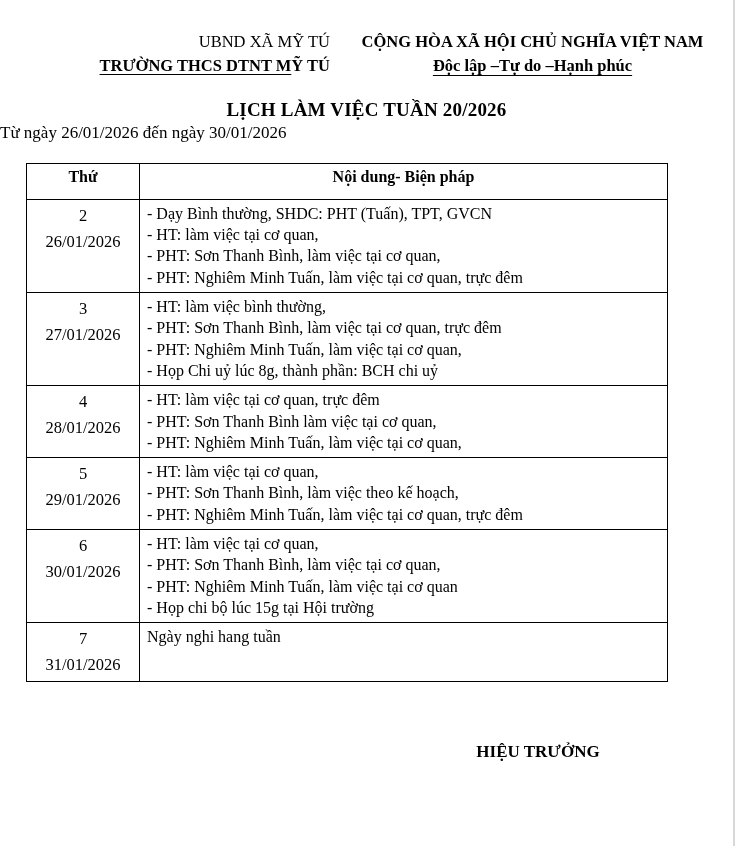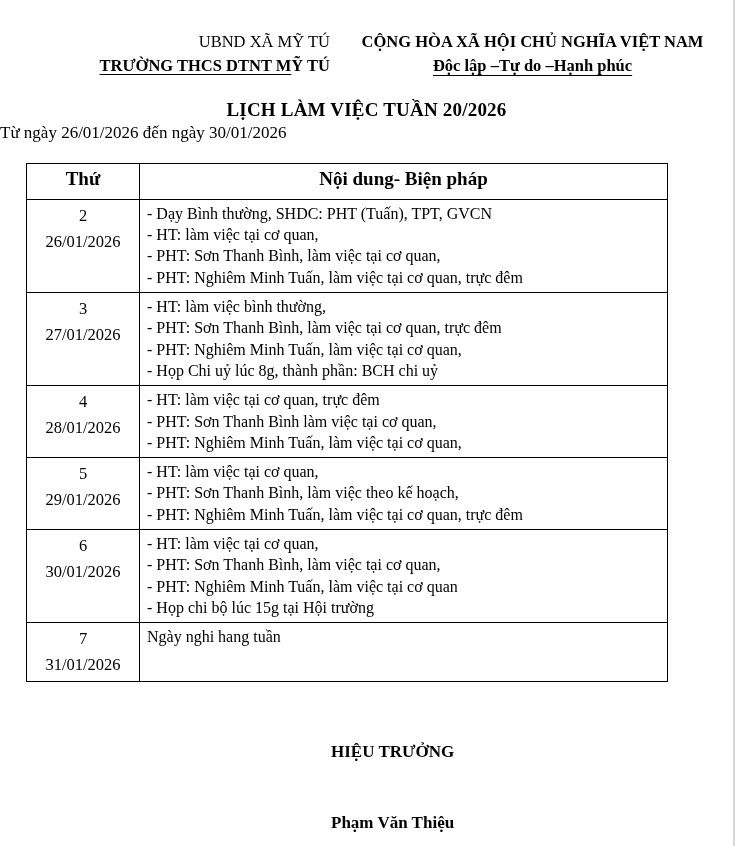--- a/index.html
+++ b/index.html
@@ -59,21 +59,21 @@
     width: 642px;
     border-collapse: collapse;
     table-layout: fixed;
   }
   table.schedule col.c-day { width: 113px; }
   table.schedule th, table.schedule td {
     border: 1.5px solid #000;
     vertical-align: top;
   }
   table.schedule th {
-    font-size: 19px;
+    font-size: 16px;
     font-weight: bold;
     height: 36px;
     padding-top: 4px;
     text-align: center;
     vertical-align: top;
   }
   td.day-cell {
     text-align: center;
     font-size: 16.5px;
     line-height: 26px;
@@ -94,23 +94,24 @@
     text-align: left;
   }
   .note-label {
     font-weight: bold;
     text-decoration: underline;
     text-underline-offset: 3px;
   }
   
   .sig-block {
     position: absolute;
-    left: 331px;
+    left: 368px;
     top: 742px;
     width: 340px;
+    text-align: center;
   }
   .sig-role { font-size: 17px; font-weight: bold; }
   .sig-name { margin-top: 51px; font-size: 17px; font-weight: bold; }
 </style>
 </head>
 <body>
 
 <div class="page">
 
   <div class="header-wrap">
@@ -205,16 +206,15 @@
           <td class="content-cell">
             <div class="line"><span>Ngày nghi hang tuần</span></div>
           </td>
         </tr>
       </tbody>
   </table>
 
 
   <div class="sig-block">
     <div class="sig-role">HIỆU TRƯỞNG</div>
-    <div class="sig-name">Phạm Văn Thiệu</div>
   </div>
 
 </div>
 
 </body></html>

